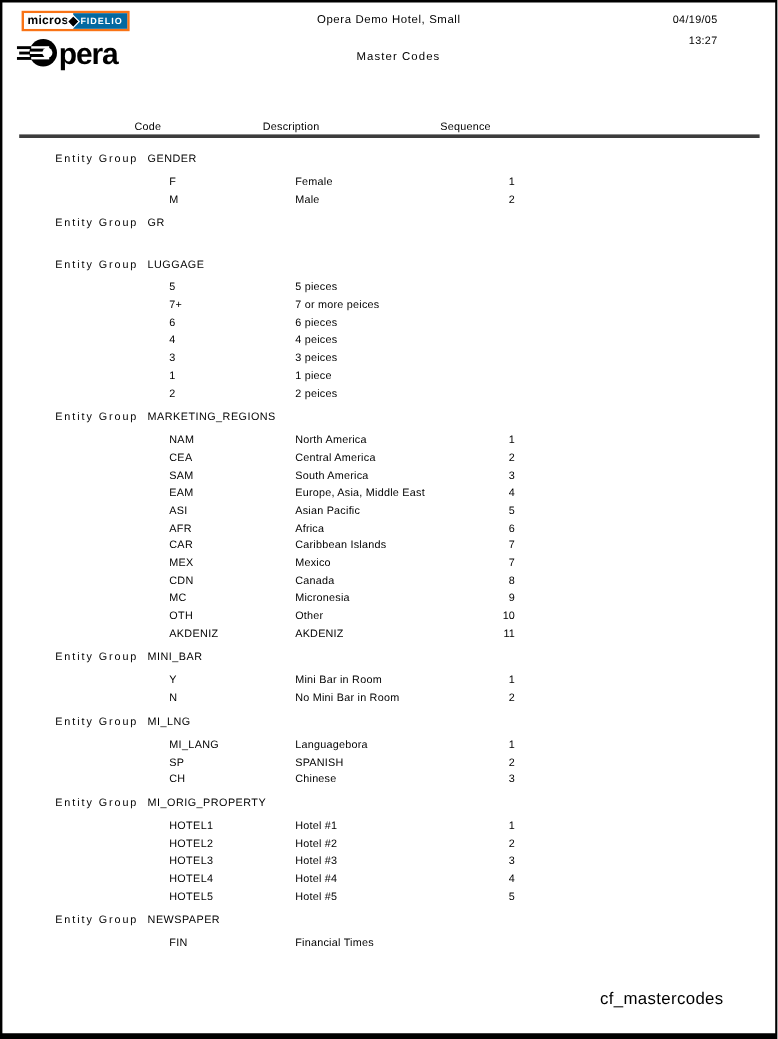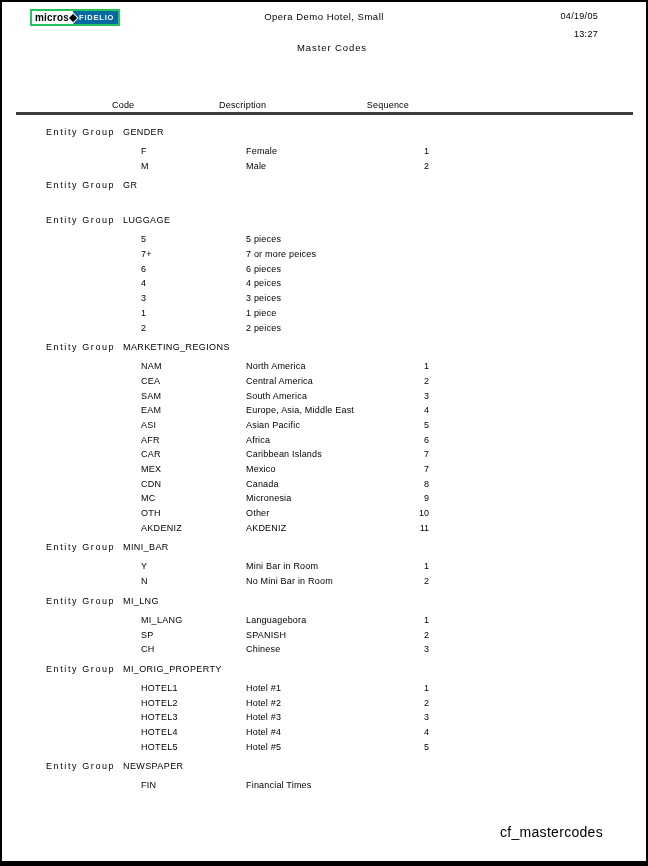--- a/index.html
+++ b/index.html
@@ -11,23 +11,23 @@
     background: #fff;
     border: 2px solid #000;
     border-bottom-width: 5px;
     font-family: "Liberation Sans", sans-serif;
     color: #000;
     overflow: hidden;
   }
 
   
   .mf-logo {
-    position: absolute; left: 28px; top: 7px;
+    position: absolute; left: 16px; top: 7px;
     display: inline-flex; align-items: flex-end;
-    border: 2px solid #22c55e; height: 13px; line-height: 13px;
+    border: 2px solid #f97316; height: 13px; line-height: 13px;
     background: #fff;
   }
   .mf-left {
     background: #fff; color: #000;
     font-weight: bold; font-size: 10px; letter-spacing: 0.2px;
     padding: 0 4px 0 3px;
   }
   .mf-diamond {
     width: 6px; height: 6px; background: #000;
     transform: rotate(45deg);
@@ -92,20 +92,33 @@
 <body>
 
 <div class="page">
 
   <div class="mf-logo">
     <span class="mf-left">micros</span>
     <span class="mf-diamond"></span>
     <span class="mf-right">FIDELIO</span>
   </div>
 
+  <div class="opera-logo">
+    <svg width="92" height="34" viewBox="0 0 92 34" xmlns="http://www.w3.org/2000/svg">
+      <rect x="0" y="10.5" width="14" height="2.4" fill="#000"></rect>
+      <rect x="2" y="15" width="12" height="2.4" fill="#000"></rect>
+      <rect x="0" y="19.5" width="14" height="2.4" fill="#000"></rect>
+      <circle cx="22" cy="16" r="11.5" fill="#000"></circle>
+      <rect x="12" y="10.5" width="15" height="2" fill="#fff"></rect>
+      <rect x="11" y="15" width="17" height="2" fill="#fff"></rect>
+      <rect x="12" y="19.5" width="15" height="2" fill="#fff"></rect>
+      <circle cx="25.5" cy="16" r="4.2" fill="#fff"></circle>
+      <text x="35" y="25" font-family="Liberation Sans, sans-serif" font-weight="bold" font-size="25" letter-spacing="-1" fill="#000">pera</text>
+    </svg>
+  </div>
 
   <div class="rpt-title">Opera Demo Hotel, Small</div>
   <div class="rpt-subtitle">Master Codes</div>
   <div class="rpt-date">04/19/05</div>
   <div class="rpt-time">13:27</div>
 
   <div class="colheads">
     <span class="ch-code">Code</span>
     <span class="ch-description">Description</span>
     <span class="ch-sequence">Sequence</span>

